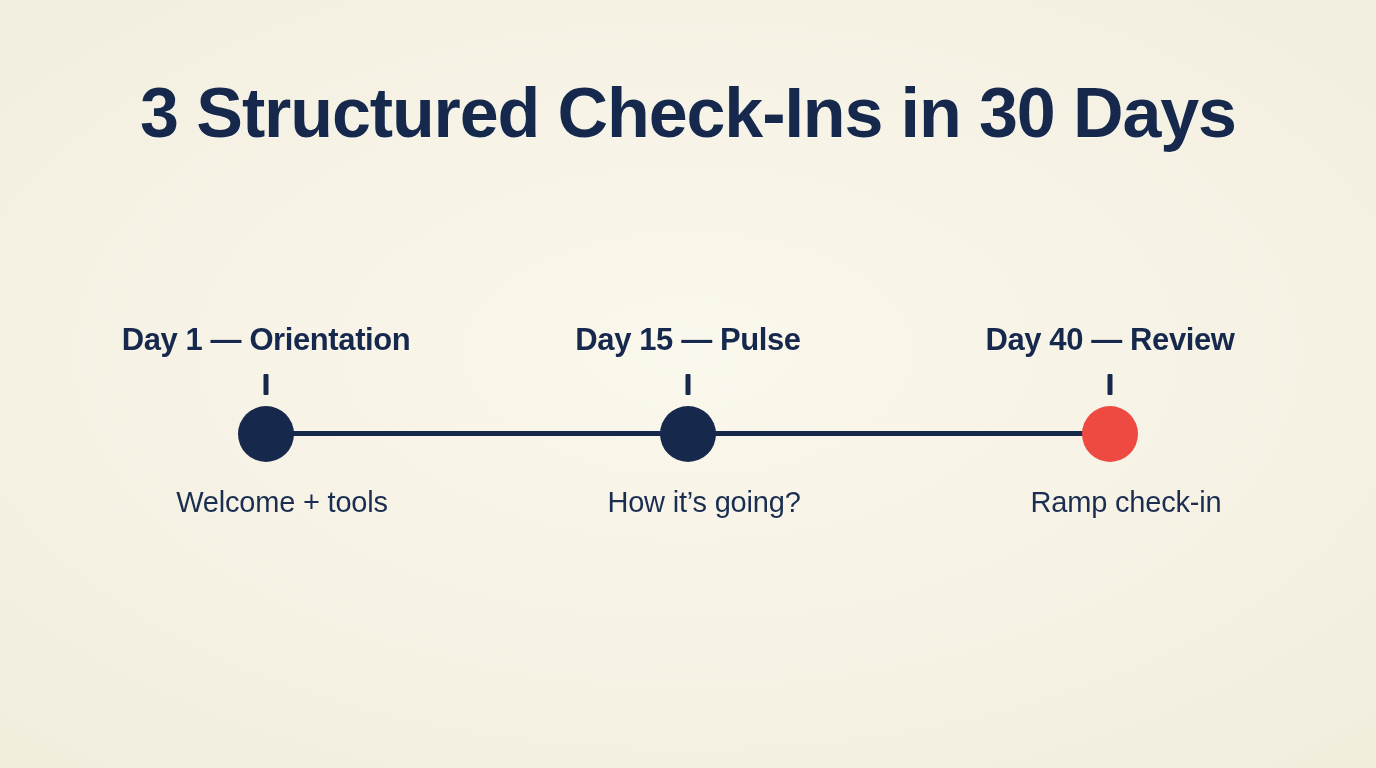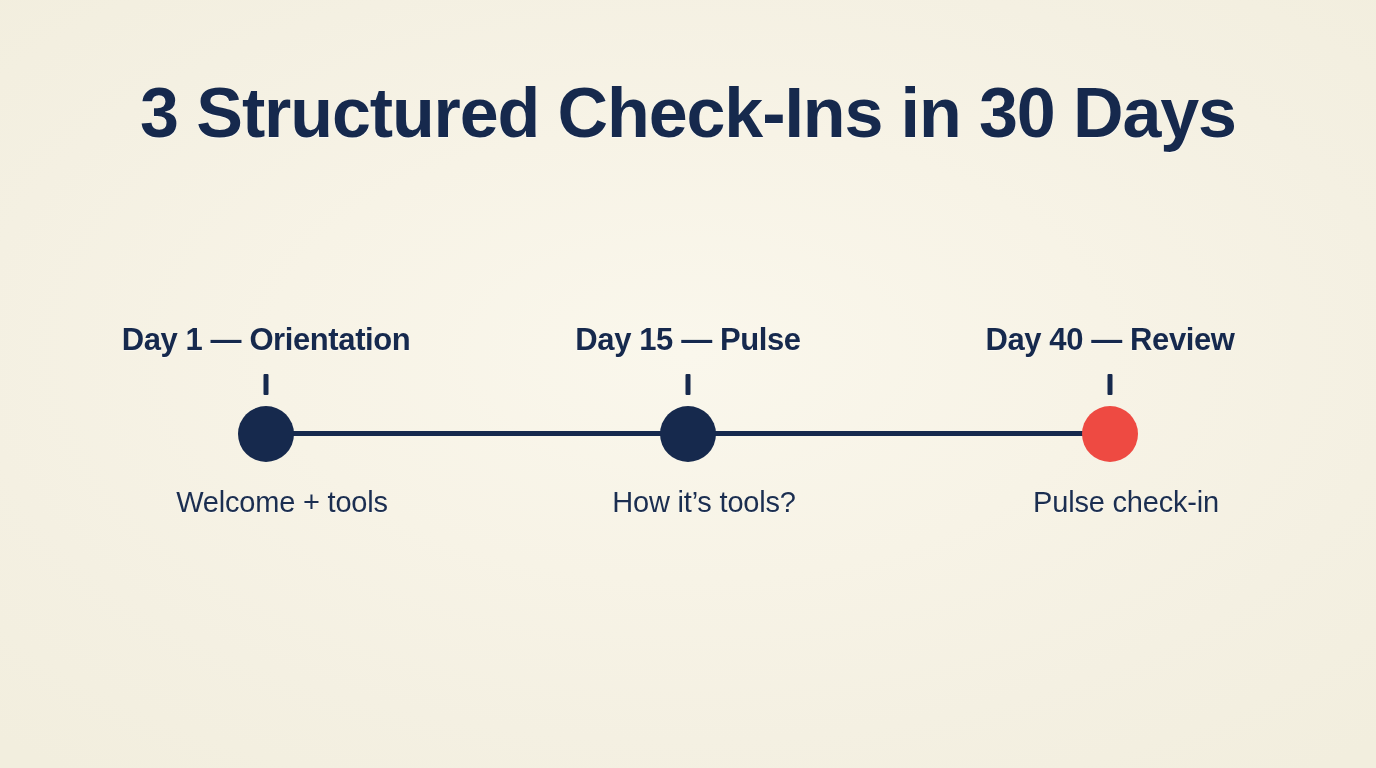--- a/index.html
+++ b/index.html
@@ -132,24 +132,24 @@
       <div class="m-label">Day 1 — Orientation</div>
       <div class="m-tick"></div>
       <div class="m-dot"></div>
       <div class="m-caption">Welcome + tools</div>
     </div>
 
     <div class="milestone" style="left:688px;">
       <div class="m-label">Day 15 — Pulse</div>
       <div class="m-tick"></div>
       <div class="m-dot"></div>
-      <div class="m-caption">How it’s tools?</div>
+      <div class="m-caption">How it’s going?</div>
     </div>
 
     <div class="milestone" style="left:1110px;">
       <div class="m-label">Day 40 — Review</div>
       <div class="m-tick"></div>
       <div class="m-dot accent"></div>
-      <div class="m-caption">Pulse check-in</div>
+      <div class="m-caption">Ramp check-in</div>
     </div>
 
   </div>
 </div>
 
 </body></html>

